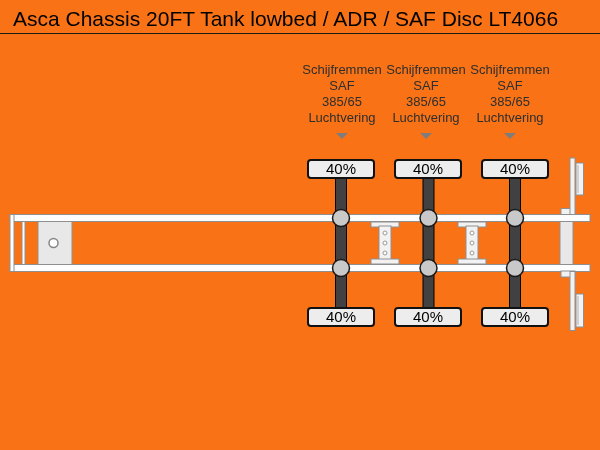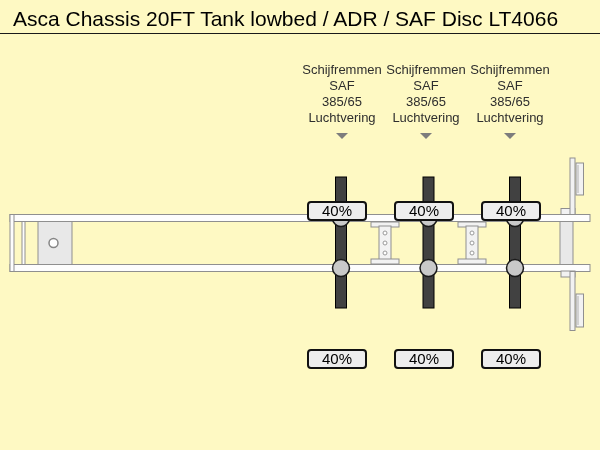--- a/index.html
+++ b/index.html
@@ -5,21 +5,21 @@
   html, body {
     margin: 0;
     padding: 0;
     background: #ffffff;
     font-family: "Liberation Sans", sans-serif;
   }
   #stage {
     position: relative;
     width: 600px;
     height: 450px;
-    background: #fef9c3;
+    background: #f97316;
     overflow: hidden;
   }
   
   .title {
     position: absolute;
     left: 13px;
     top: 7px;
     font-size: 21px;
     line-height: 24px;
     color: #000000;
@@ -63,31 +63,30 @@
     width: 0;
     height: 0;
     margin: 7px auto 0 auto;
     border-left: 6px solid transparent;
     border-right: 6px solid transparent;
     border-top: 6px solid #7d7d7d;
   }
   
   .badge {
     position: absolute;
-    width: 60px;
+    width: 68px;
     height: 20px;
     box-sizing: border-box;
     background: #ededed;
     border: 2px solid #111111;
     border-radius: 4px;
     font-size: 15px;
     line-height: 16px;
     text-align: center;
     color: #000000;
-    margin-top: 42px;
   }
   .badge.row-top { top: 159px; }
   .badge.row-bottom { top: 307px; }
   .badge.a1 { left: 307px; }
   .badge.a2 { left: 394px; }
   .badge.a3 { left: 481px; }
   
   svg#chassis {
     position: absolute;
     left: 0;

